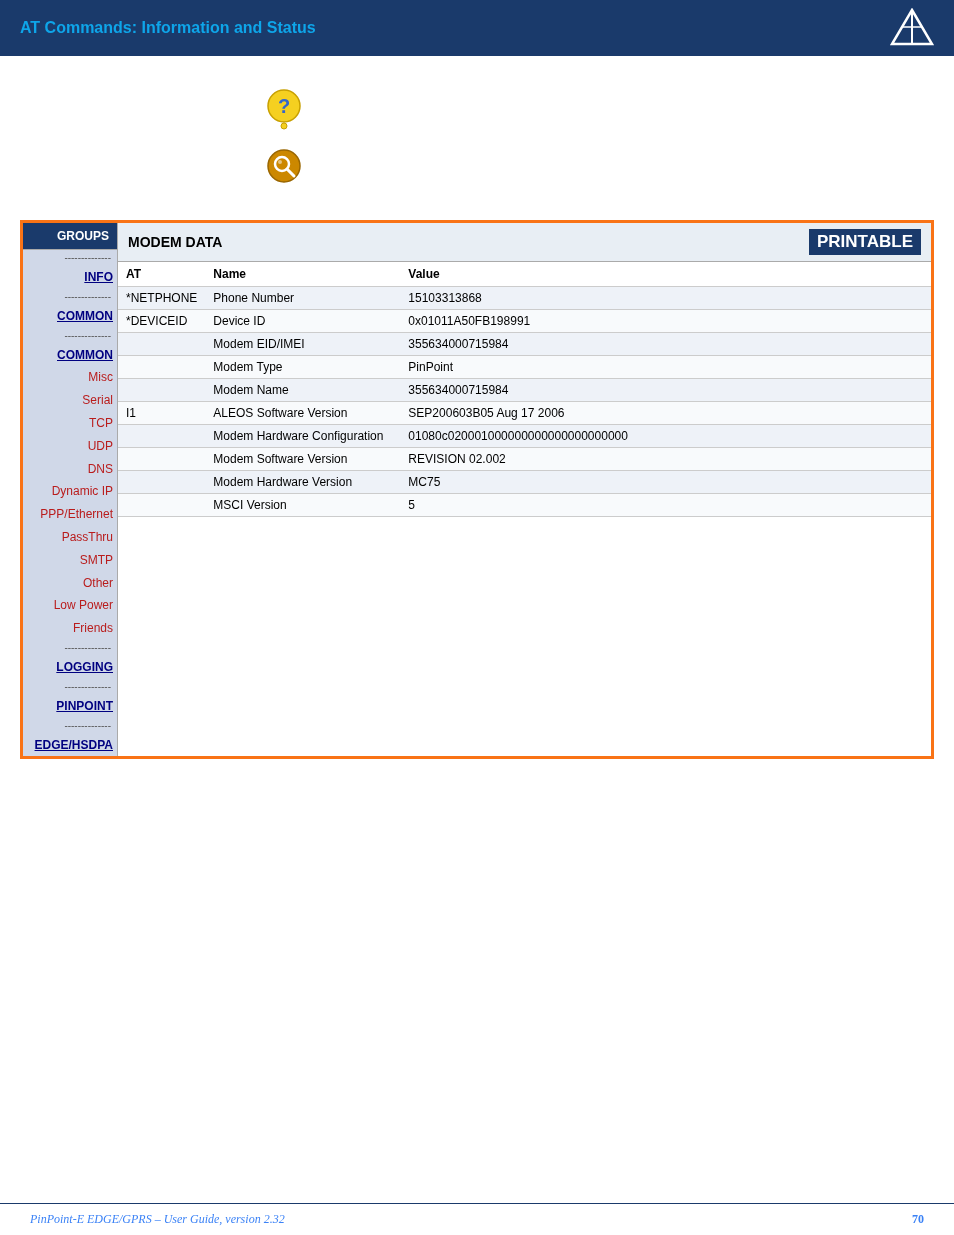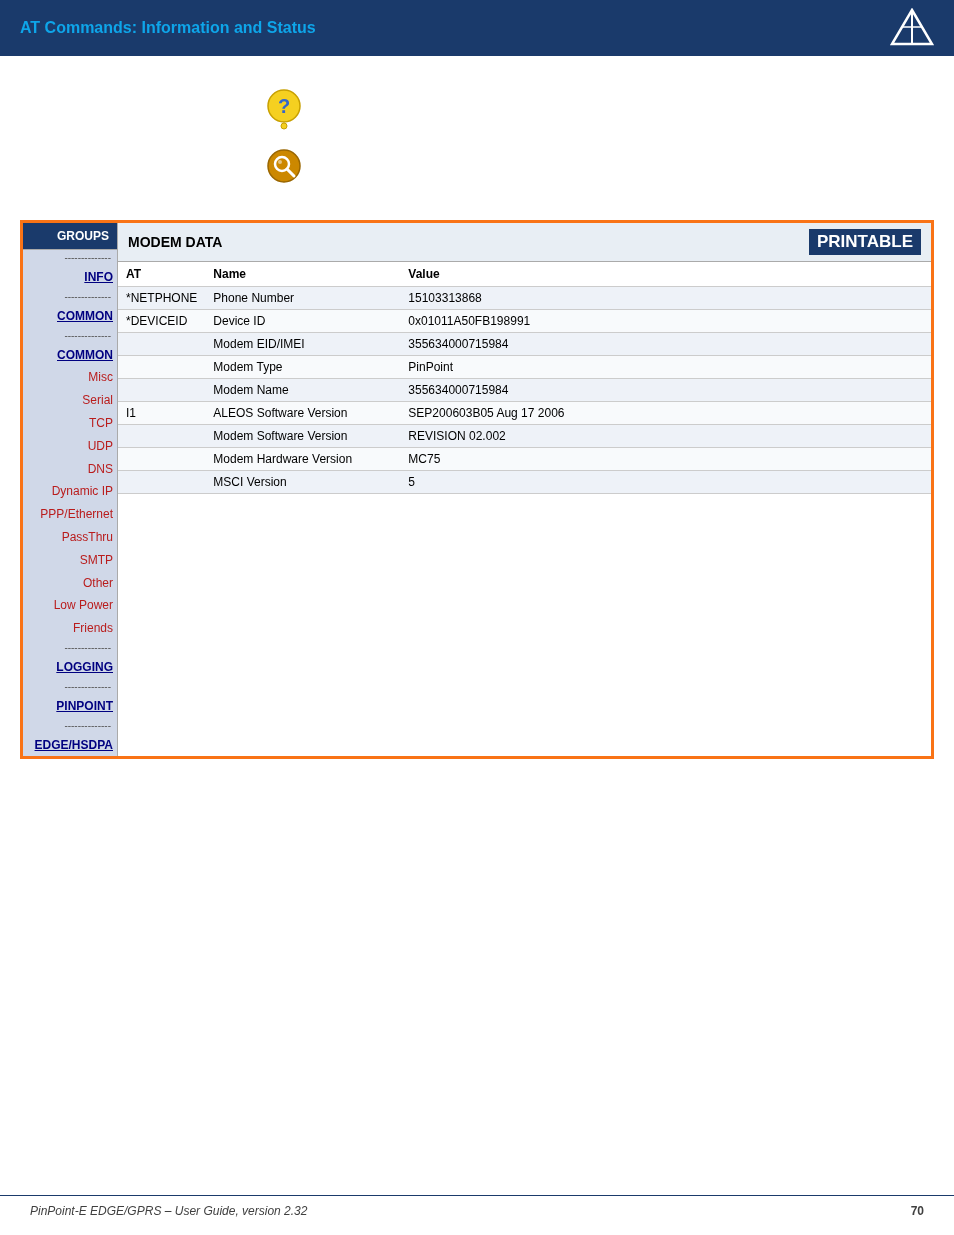--- a/index.html
+++ b/index.html
@@ -142,30 +142,31 @@
       padding: 4px 8px;
       vertical-align: middle;
     }
     .col-at { width: 75px; }
     .col-name { width: 195px; }
     .col-value { }
 
     
     .footer {
       position: fixed;
-      bottom: 9px;
+      bottom: 0;
       width: 954px;
       border-top: 1px solid #1a3a6b;
       padding: 8px 30px;
       display: flex;
       justify-content: space-between;
       align-items: center;
       background: #fff;
       font-size: 12px;
-      color: #404040;
+      color: #3b82f6;
+      font-family: Liberation Serif, serif;
     }
     .footer-text {
       font-style: italic;
     }
     .footer-page {
       font-weight: bold;
       font-size: 12px;
     }
 
     
@@ -272,20 +273,25 @@
             <td>Modem Name</td>
             <td>355634000715984</td>
           </tr>
           <tr>
             <td>I1</td>
             <td>ALEOS Software Version</td>
             <td>SEP200603B05 Aug 17 2006</td>
           </tr>
           <tr>
             <td></td>
+            <td>Modem Hardware Configuration</td>
+            <td>01080c020001000000000000000000000</td>
+          </tr>
+          <tr>
+            <td></td>
             <td>Modem Software Version</td>
             <td>REVISION 02.002</td>
           </tr>
           <tr>
             <td></td>
             <td>Modem Hardware Version</td>
             <td>MC75</td>
           </tr>
           <tr>
             <td></td>

